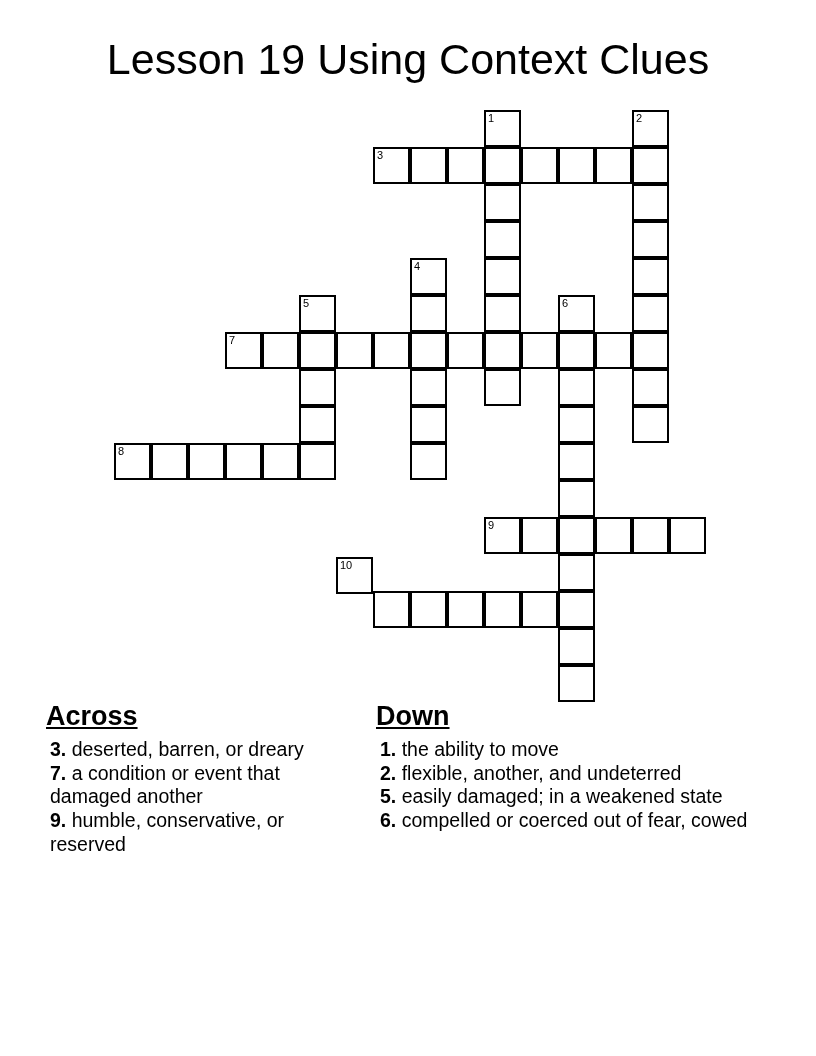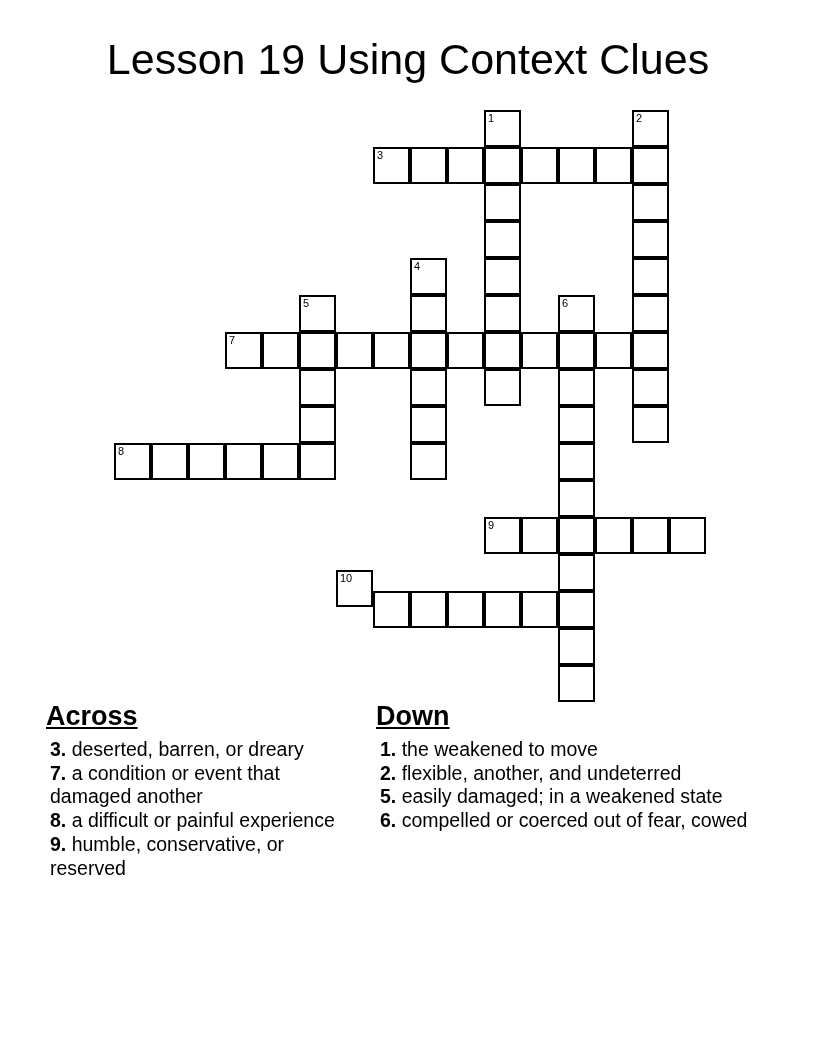--- a/index.html
+++ b/index.html
@@ -170,42 +170,41 @@
     <div class="xw-cell" style="left: 188px; top: 443px;"></div>
     <div class="xw-cell" style="left: 225px; top: 443px;"></div>
     <div class="xw-cell" style="left: 262px; top: 443px;"></div>
     <div class="xw-cell" style="left: 484px; top: 517px;">
       <span class="xw-num">9</span>
     </div>
     <div class="xw-cell" style="left: 521px; top: 517px;"></div>
     <div class="xw-cell" style="left: 595px; top: 517px;"></div>
     <div class="xw-cell" style="left: 632px; top: 517px;"></div>
     <div class="xw-cell" style="left: 669px; top: 517px;"></div>
-    <div class="xw-cell" style="left: 336px; top: 570px;">
+    <div class="xw-cell" style="left: 336px; top: 557px;">
       <span class="xw-num">10</span>
     </div>
     <div class="xw-cell" style="left: 373px; top: 591px;"></div>
     <div class="xw-cell" style="left: 410px; top: 591px;"></div>
     <div class="xw-cell" style="left: 447px; top: 591px;"></div>
     <div class="xw-cell" style="left: 484px; top: 591px;"></div>
     <div class="xw-cell" style="left: 521px; top: 591px;"></div>
   </div>
 
 <div id="clues">
   <div class="clue-col" id="clues-across">
     <div class="clue-heading">Across</div>
     <ul class="clue-list" id="across-list">
         <li class="clue-item"><span class="clue-num">3.</span><span> deserted, barren, or dreary</span></li>
         <li class="clue-item"><span class="clue-num">7.</span><span> a condition or event that damaged another</span></li>
-        <li class="clue-item"><span class="clue-num">8.</span><span> a difficult or painful experience</span></li>
         <li class="clue-item"><span class="clue-num">9.</span><span> humble, conservative, or reserved</span></li>
       </ul>
   </div>
   <div class="clue-col" id="clues-down">
     <div class="clue-heading">Down</div>
     <ul class="clue-list" id="down-list">
-        <li class="clue-item"><span class="clue-num">1.</span><span> the weakened to move</span></li>
+        <li class="clue-item"><span class="clue-num">1.</span><span> the ability to move</span></li>
         <li class="clue-item"><span class="clue-num">2.</span><span> flexible, another, and undeterred</span></li>
         <li class="clue-item"><span class="clue-num">5.</span><span> easily damaged; in a weakened state</span></li>
         <li class="clue-item"><span class="clue-num">6.</span><span> compelled or coerced out of fear, cowed</span></li>
       </ul>
   </div>
 </div>
 
 </body></html>

